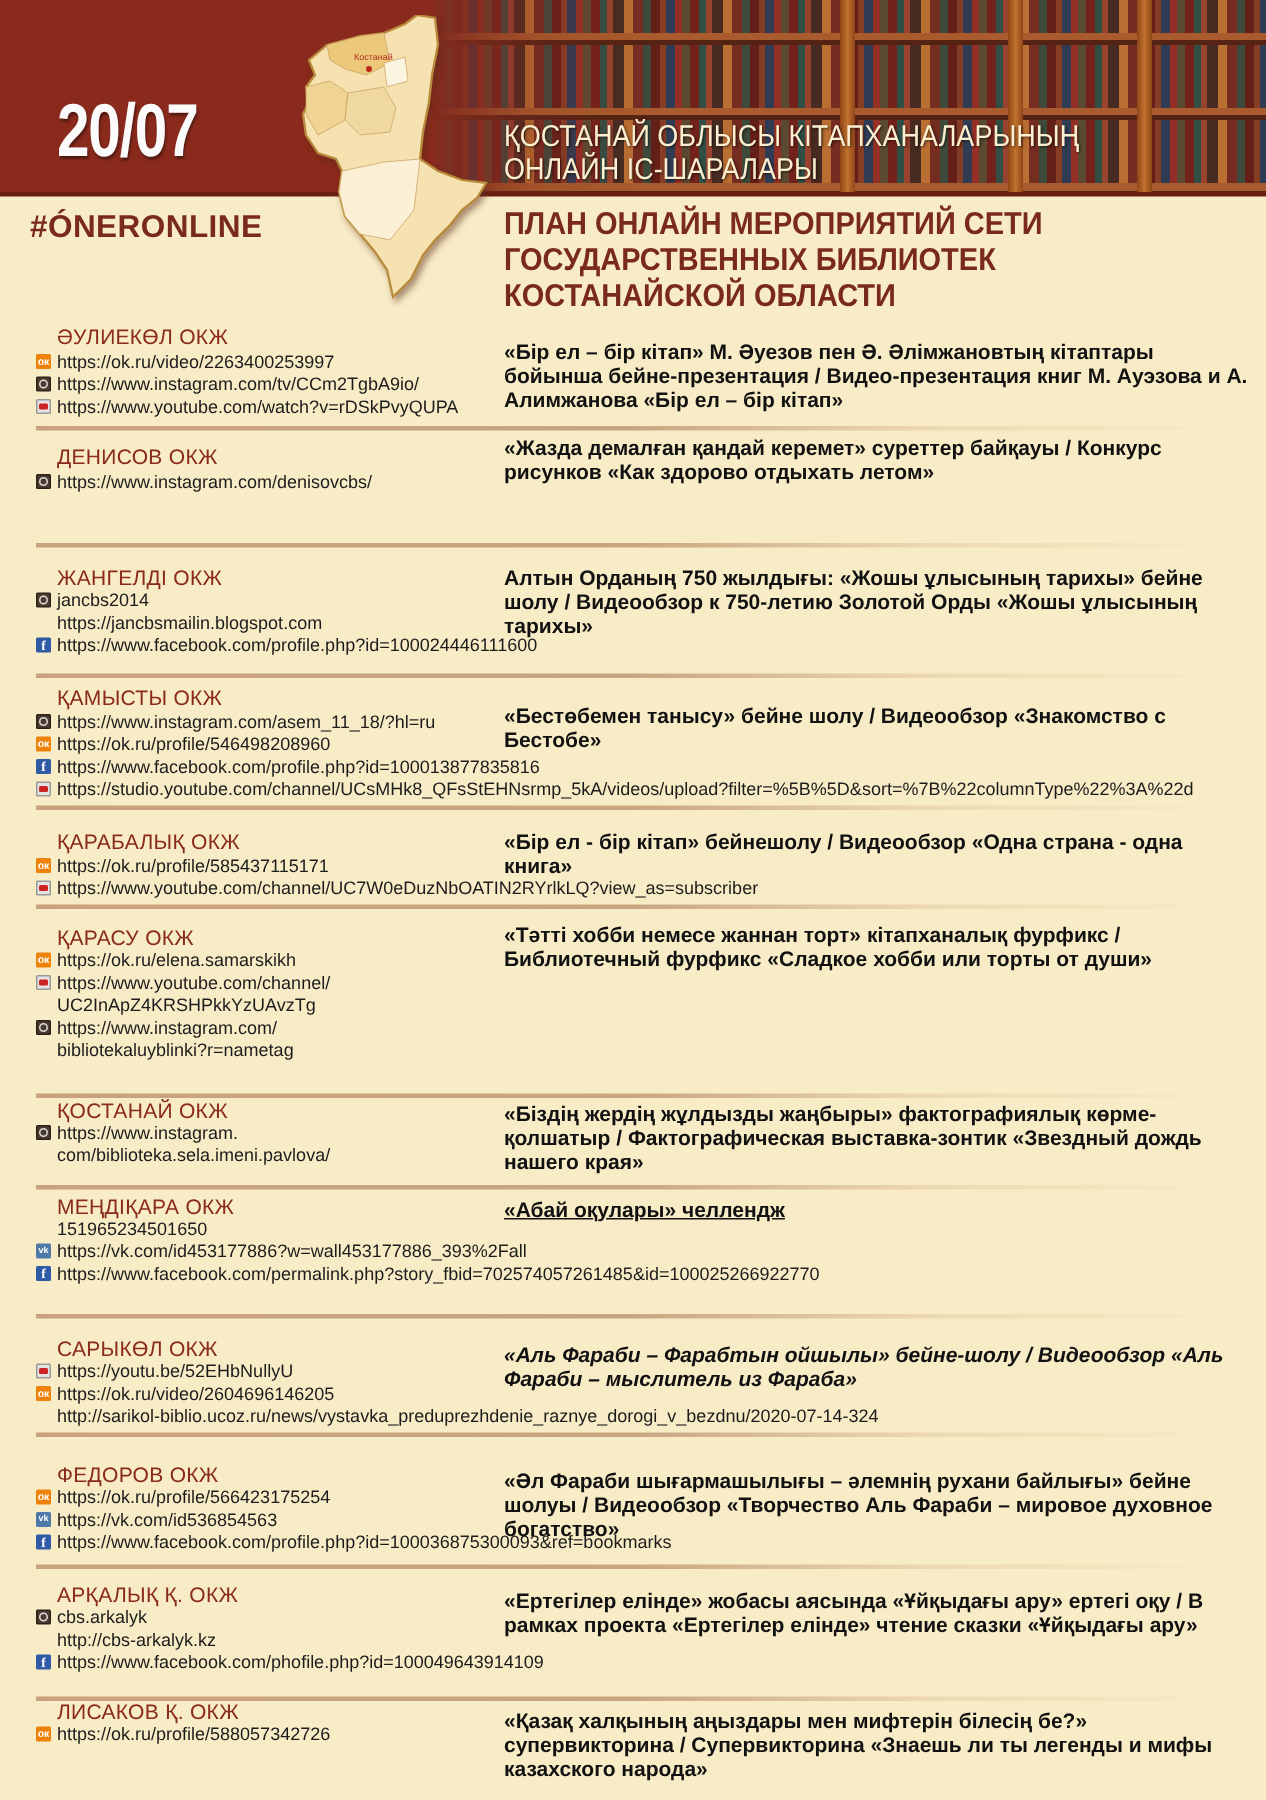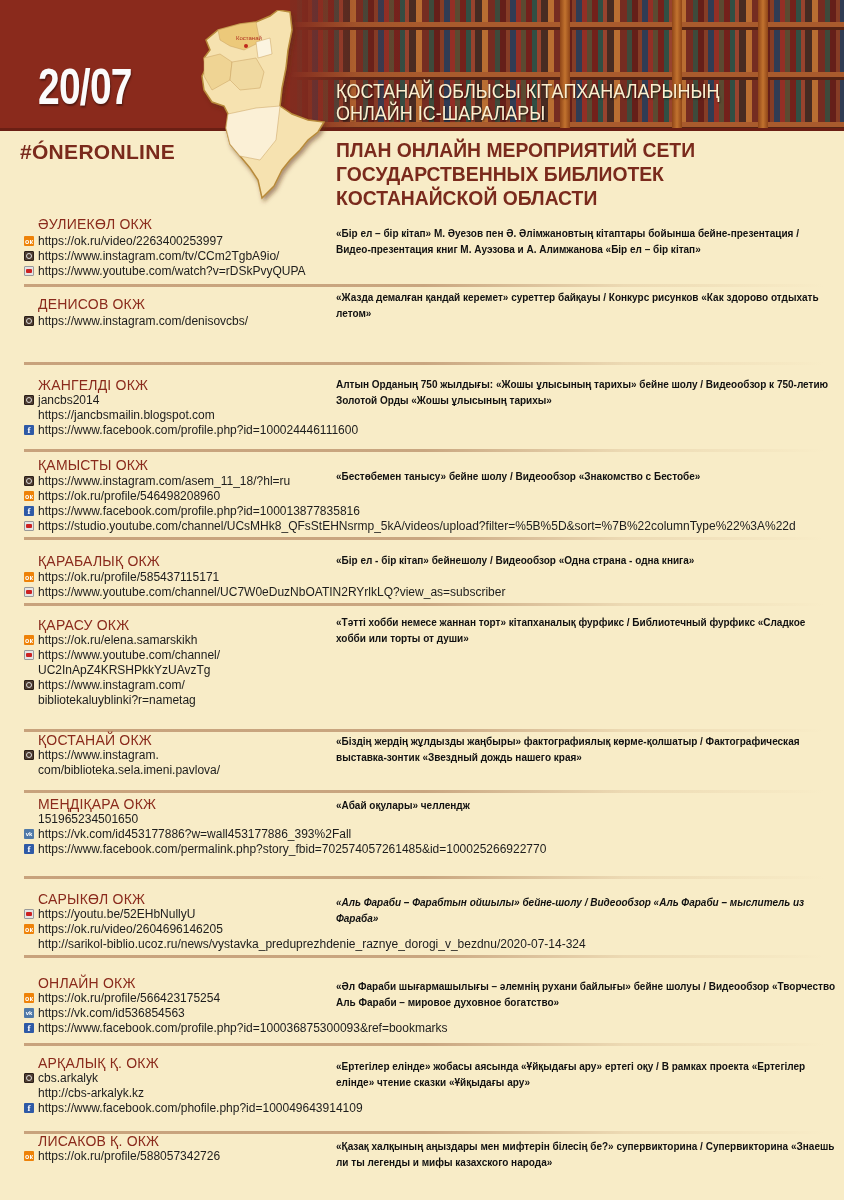--- a/index.html
+++ b/index.html
@@ -88,21 +88,21 @@
   .ico.ok { background: #ee8208; }
   .ico.ig { background: #4d3b2f; border: 1px solid #2b201a; }
   .ico.ig::after { content:""; width:4px; height:4px; border:1px solid #ddd; border-radius:50%; }
   .ico.yt { background: #e4e4e4; border: 1px solid #999; }
   .ico.yt::after { content:""; width:6px; height:4px; background:#c22; border-radius:1px; }
   .ico.fb { background: #2f5aa6; font-family: "Liberation Serif", serif; font-size: 9px; }
   .ico.vk { background: #4f79a8; font-size: 6px; }
   .link-text { display: block; }
   .events { position: absolute; left: 336px; width: 500px; }
   .event {
-    font-size: 10px; line-height: 16px; color: #111; font-weight: bold;
+    font-size: 14px; line-height: 16px; color: #111; font-weight: bold;
     margin-bottom: 6px;
   }
   .sep {
     position: absolute; left: 24px; width: 800px; height: 3px;
     background: linear-gradient(90deg, #c8a27c 0%, #c9a680 50%, rgba(225,200,160,0.5) 75%, rgba(248,236,199,0) 100%);
   }
 </style>
 </head>
 <body>
 
@@ -295,21 +295,21 @@
         </div>
         <div class="link">
           <span class="ico vk">vk</span>
           <span class="link-text">https://vk.com/id453177886?w=wall453177886_393%2Fall</span>
         </div>
         <div class="link">
           <span class="ico fb">f</span>
           <span class="link-text">https://www.facebook.com/permalink.php?story_fbid=702574057261485&amp;id=100025266922770</span>
         </div>
       </div>
-      <div class="events" style="top: 2px;">
+      <div class="events" style="top: 2px; text-decoration: underline;">
         <div class="event">«Абай оқулары» челлендж</div>
       </div>
       <div class="sep" style="top: 80px;"></div>
     </div>
     <div class="row" style="top: 891px;">
       <div class="lib-name" style="top: 0px;">САРЫКӨЛ ОКЖ</div>
       <div class="links" style="top: 16px;">
         <div class="link">
           <span class="ico yt"></span>
           <span class="link-text">https://youtu.be/52EHbNullyU</span>
@@ -322,21 +322,21 @@
           <span class="ico none"></span>
           <span class="link-text">http://sarikol-biblio.ucoz.ru/news/vystavka_preduprezhdenie_raznye_dorogi_v_bezdnu/2020-07-14-324</span>
         </div>
       </div>
       <div class="events" style="top: 4px; font-style: italic;">
         <div class="event">«Аль Фараби – Фарабтын ойшылы» бейне-шолу / Видеообзор «Аль Фараби – мыслитель из Фараба»</div>
       </div>
       <div class="sep" style="top: 64px;"></div>
     </div>
     <div class="row" style="top: 975px;">
-      <div class="lib-name" style="top: 0px;">ОНЛАЙН ОКЖ</div>
+      <div class="lib-name" style="top: 0px;">ФЕДОРОВ ОКЖ</div>
       <div class="links" style="top: 16px;">
         <div class="link">
           <span class="ico ok">ок</span>
           <span class="link-text">https://ok.ru/profile/566423175254</span>
         </div>
         <div class="link">
           <span class="ico vk">vk</span>
           <span class="link-text">https://vk.com/id536854563</span>
         </div>
         <div class="link">

